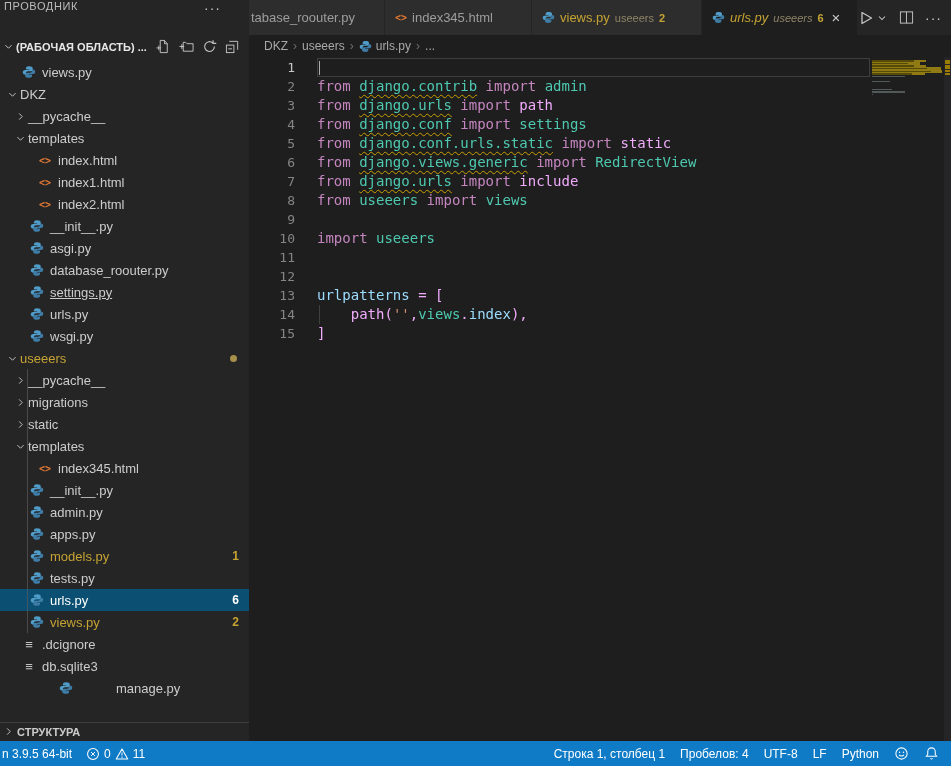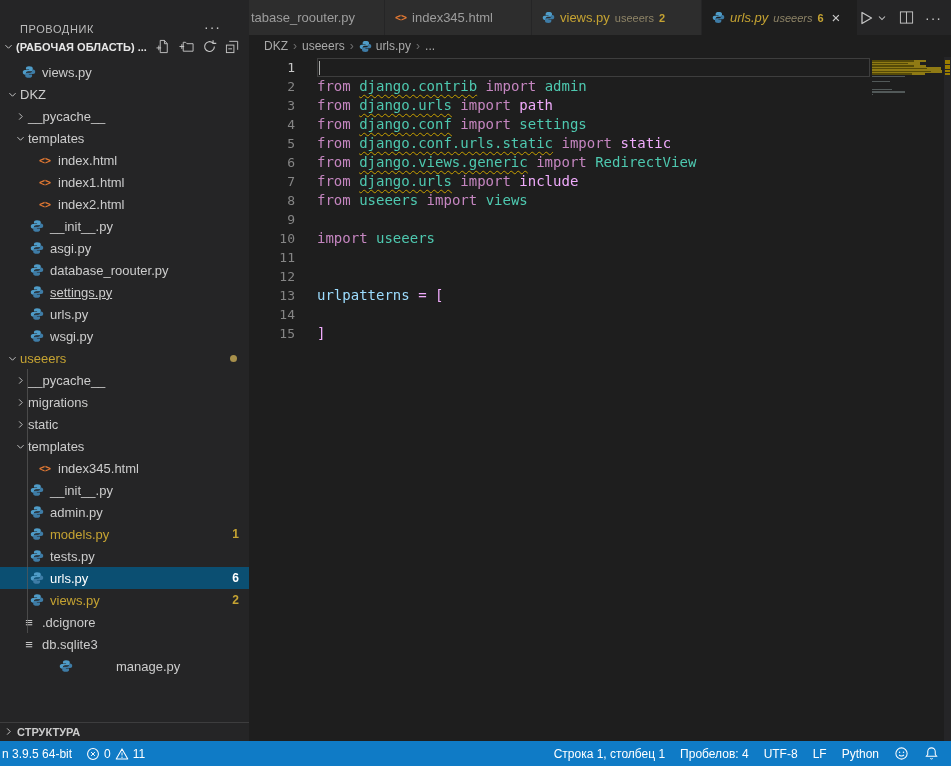--- a/index.html
+++ b/index.html
@@ -2,21 +2,21 @@
 <html><head>
 <meta charset="utf-8">
 <style>
   * { margin:0; padding:0; box-sizing:border-box; }
   html,body { width:951px; height:766px; overflow:hidden; background:#1e1e1e;
               font-family:"Liberation Sans", sans-serif; }
   .app { position:relative; width:951px; height:766px; background:#1e1e1e; }
 
   
   .sidebar { position:absolute; left:0; top:0; width:249px; height:741px; background:#252526; }
-  .sb-title { height:35px; display:flex; align-items:flex-end; padding:0 14px 0 20px; }
+  .sb-title { height:35px; display:flex; align-items:flex-start; padding:0 14px 0 4px; }
   .sb-title .ttl { font-size:11px; color:#bbbbbb; letter-spacing:.6px; }
   .sb-title .more { margin-left:auto; margin-right:14px; color:#c5c5c5; font-size:14px; letter-spacing:1px; cursor:pointer; }
   .sb-section { height:23px; display:flex; align-items:center; padding-left:3px; }
   .sb-section .lbl { font-size:11px; font-weight:bold; color:#e7e7e7; margin-left:2px; white-space:nowrap; }
   .sb-actions { margin-left:auto; display:flex; align-items:center; gap:7px; padding-right:9px; }
   .sb-actions .aicon { width:16px; height:16px; display:flex; align-items:center; justify-content:center; cursor:pointer; }
   .tree { position:relative; padding-top:3px; }
   .tree-row { position:relative; height:22px; display:flex; align-items:center; font-size:13px; color:#cccccc; cursor:pointer; }
   .tree-row.sel { background:#0b4f72; }
   .tree-row.sel .lbl { color:#ffffff; }
@@ -302,20 +302,30 @@
           <span class="lbl">admin.py</span>
         </div>
         <div class="tree-row" style="padding-left: 12px;">
           <span class="tw"></span>
           <span class="ti" style="display: inline-flex; align-items: center; justify-content: center;">
             <svg width="14" height="14" viewBox="0 0 16 16">
               <path d="M8 1.3c-2.3 0-3.5.8-3.5 2.4v1.5h3.6v.6H3.3C1.8 5.8.9 6.9.9 8.4S1.8 11 3.3 11h1.2V9.5c0-1.3 1.1-2.3 2.4-2.3h3.2c1.2 0 2.2-1 2.2-2.2V3.7c0-1.6-1.2-2.4-4.3-2.4z" fill="#4f9cc8"></path>
               <path d="M8 14.7c2.3 0 3.5-.8 3.5-2.4v-1.5H7.9v-.6h4.8c1.5 0 2.4-1.1 2.4-2.6S14.2 5 12.7 5h-1.2v1.5c0 1.3-1.1 2.3-2.4 2.3H5.9c-1.2 0-2.2 1-2.2 2.2v1.3c0 1.6 1.2 2.4 4.3 2.4z" fill="#3e7ca6"></path>
             </svg>
           </span>
+          <span class="lbl">apps.py</span>
+        </div>
+        <div class="tree-row" style="padding-left: 12px;">
+          <span class="tw"></span>
+          <span class="ti" style="display: inline-flex; align-items: center; justify-content: center;">
+            <svg width="14" height="14" viewBox="0 0 16 16">
+              <path d="M8 1.3c-2.3 0-3.5.8-3.5 2.4v1.5h3.6v.6H3.3C1.8 5.8.9 6.9.9 8.4S1.8 11 3.3 11h1.2V9.5c0-1.3 1.1-2.3 2.4-2.3h3.2c1.2 0 2.2-1 2.2-2.2V3.7c0-1.6-1.2-2.4-4.3-2.4z" fill="#4f9cc8"></path>
+              <path d="M8 14.7c2.3 0 3.5-.8 3.5-2.4v-1.5H7.9v-.6h4.8c1.5 0 2.4-1.1 2.4-2.6S14.2 5 12.7 5h-1.2v1.5c0 1.3-1.1 2.3-2.4 2.3H5.9c-1.2 0-2.2 1-2.2 2.2v1.3c0 1.6 1.2 2.4 4.3 2.4z" fill="#3e7ca6"></path>
+            </svg>
+          </span>
           <span class="lbl warn">models.py</span>
           <span class="badge">1</span>
         </div>
         <div class="tree-row" style="padding-left: 12px;">
           <span class="tw"></span>
           <span class="ti" style="display: inline-flex; align-items: center; justify-content: center;">
             <svg width="14" height="14" viewBox="0 0 16 16">
               <path d="M8 1.3c-2.3 0-3.5.8-3.5 2.4v1.5h3.6v.6H3.3C1.8 5.8.9 6.9.9 8.4S1.8 11 3.3 11h1.2V9.5c0-1.3 1.1-2.3 2.4-2.3h3.2c1.2 0 2.2-1 2.2-2.2V3.7c0-1.6-1.2-2.4-4.3-2.4z" fill="#4f9cc8"></path>
               <path d="M8 14.7c2.3 0 3.5-.8 3.5-2.4v-1.5H7.9v-.6h4.8c1.5 0 2.4-1.1 2.4-2.6S14.2 5 12.7 5h-1.2v1.5c0 1.3-1.1 2.3-2.4 2.3H5.9c-1.2 0-2.2 1-2.2 2.2v1.3c0 1.6 1.2 2.4 4.3 2.4z" fill="#3e7ca6"></path>
             </svg>
@@ -460,21 +470,21 @@
         <div class="line"><span class="ln">4</span><span class="lc"><span class="tk kw">from</span><span class="tk pl"> </span><span class="tk mod w">django.conf</span><span class="tk pl"> </span><span class="tk kw">import</span><span class="tk pl"> </span><span class="tk mod">settings</span></span></div>
         <div class="line"><span class="ln">5</span><span class="lc"><span class="tk kw">from</span><span class="tk pl"> </span><span class="tk mod w">django.conf.urls.static</span><span class="tk pl"> </span><span class="tk kw">import</span><span class="tk pl"> </span><span class="tk pl">static</span></span></div>
         <div class="line"><span class="ln">6</span><span class="lc"><span class="tk kw">from</span><span class="tk pl"> </span><span class="tk mod w">django.views.generic</span><span class="tk pl"> </span><span class="tk kw">import</span><span class="tk pl"> </span><span class="tk mod">RedirectView</span></span></div>
         <div class="line"><span class="ln">7</span><span class="lc"><span class="tk kw">from</span><span class="tk pl"> </span><span class="tk mod w">django.urls</span><span class="tk pl"> </span><span class="tk kw">import</span><span class="tk pl"> </span><span class="tk pl">include</span></span></div>
         <div class="line"><span class="ln">8</span><span class="lc"><span class="tk kw">from</span><span class="tk pl"> </span><span class="tk mod">useeers</span><span class="tk pl"> </span><span class="tk kw">import</span><span class="tk pl"> </span><span class="tk mod">views</span></span></div>
         <div class="line"><span class="ln">9</span><span class="lc"></span></div>
         <div class="line"><span class="ln">10</span><span class="lc"><span class="tk kw">import</span><span class="tk pl"> </span><span class="tk mod">useeers</span></span></div>
         <div class="line"><span class="ln">11</span><span class="lc"></span></div>
         <div class="line"><span class="ln">12</span><span class="lc"></span></div>
         <div class="line"><span class="ln">13</span><span class="lc"><span class="tk var">urlpatterns</span><span class="tk pl"> = [</span></span></div>
-        <div class="line"><span class="ln">14</span></div>
+        <div class="line"><span class="ln">14</span><span class="lc guided"><span class="tk pl">    </span><span class="tk pl">path</span><span class="tk pl">(</span><span class="tk str">''</span><span class="tk pl">,</span><span class="tk mod">views</span><span class="tk pl">.</span><span class="tk var">index</span><span class="tk pl">),</span></span></div>
         <div class="line"><span class="ln">15</span><span class="lc"><span class="tk pl">]</span></span></div>
       </div>
     <div class="minimap" id="minimap">
         <div class="mm-bar" style="top: 2.6px; height: 2.6px; width: 54px; background: rgb(143, 122, 20);"></div>
         <div class="mm-bar" style="top: 3.2px; height: 1.4px; width: 42px; background: rgb(85, 74, 8); opacity: 1;"></div>
         <div class="mm-bar" style="top: 5.2px; height: 2.6px; width: 48px; background: rgb(143, 122, 20);"></div>
         <div class="mm-bar" style="top: 5.8px; height: 1.4px; width: 36px; background: rgb(85, 74, 8); opacity: 1;"></div>
         <div class="mm-bar" style="top: 7.8px; height: 2.6px; width: 54px; background: rgb(143, 122, 20);"></div>
         <div class="mm-bar" style="top: 8.4px; height: 1.4px; width: 42px; background: rgb(85, 74, 8); opacity: 1;"></div>
         <div class="mm-bar" style="top: 10.4px; height: 2.6px; width: 69px; background: rgb(143, 122, 20);"></div>

